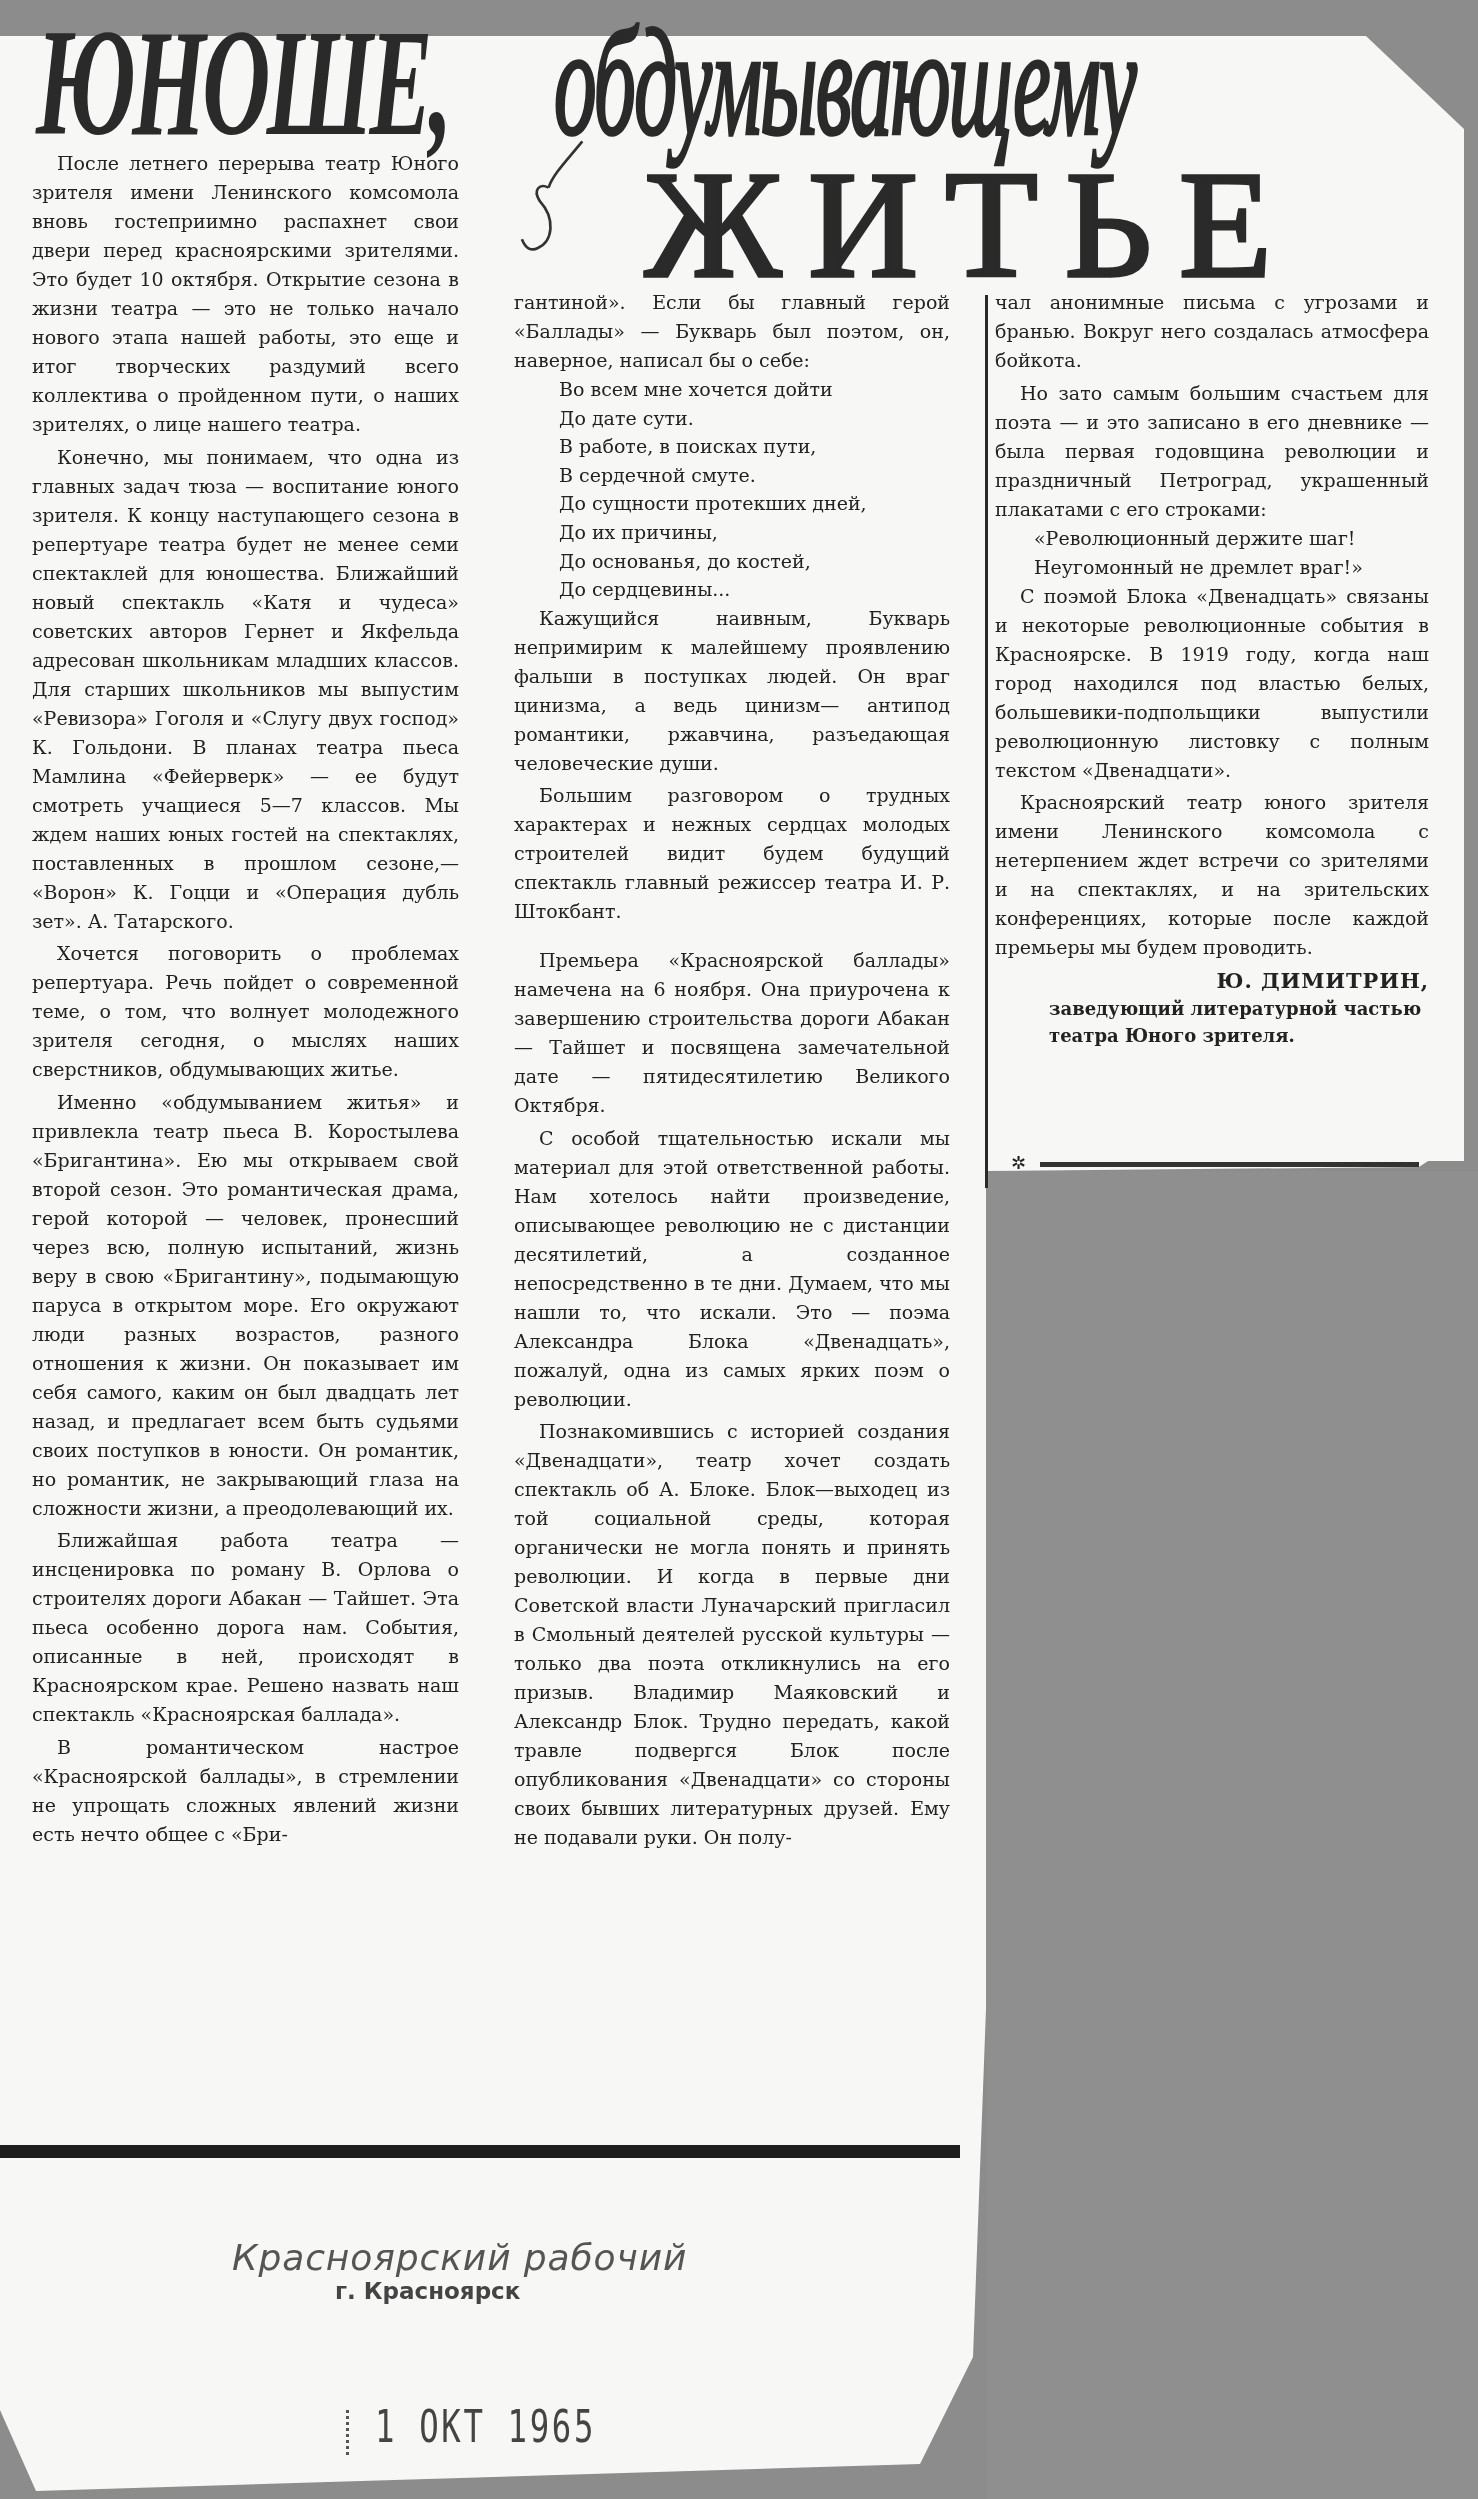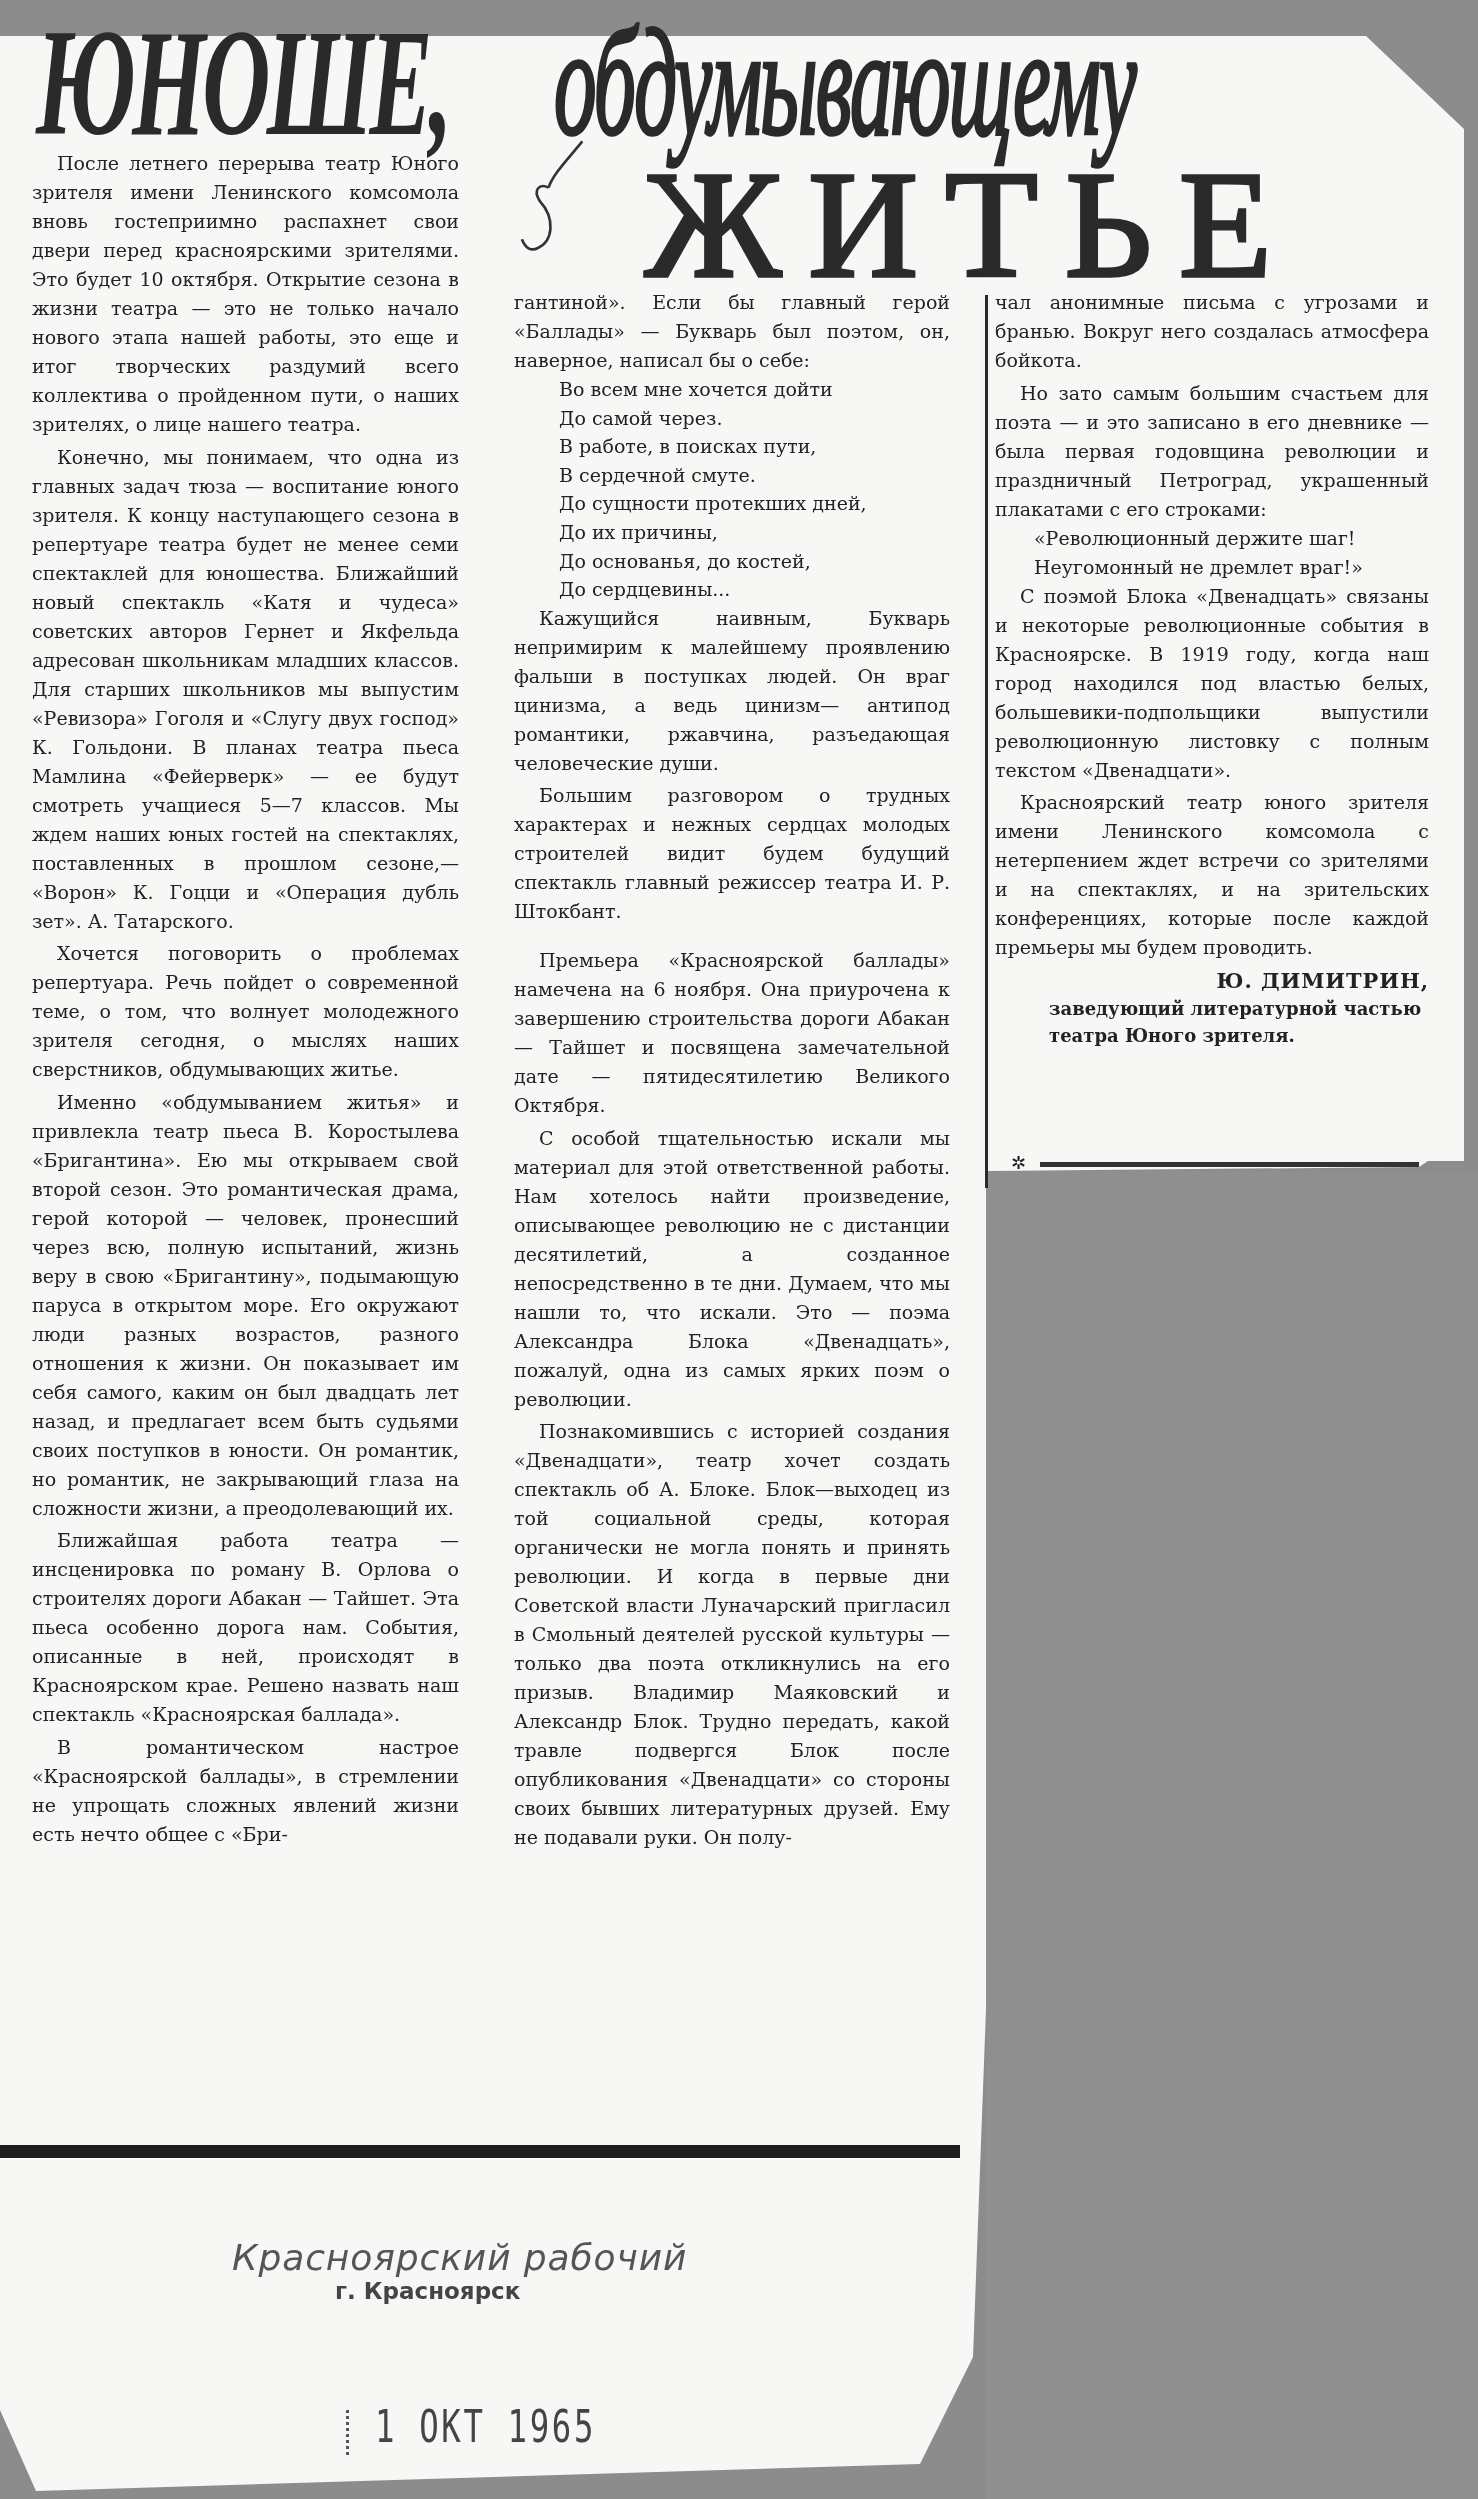--- a/index.html
+++ b/index.html
@@ -56,21 +56,21 @@
   <p>Хочется поговорить о проблемах репертуара. Речь пойдет о современной теме, о том, что волнует молодежного зрителя сегодня, о мыслях наших сверстников, обдумывающих житье.</p>
   <p>Именно «обдумыванием житья» и привлекла театр пьеса В. Коростылева «Бригантина». Ею мы открываем свой второй сезон. Это романтическая драма, герой которой — человек, пронесший через всю, полную испытаний, жизнь веру в свою «Бригантину», подымающую паруса в открытом море. Его окружают люди разных возрастов, разного отношения к жизни. Он показывает им себя самого, каким он был двадцать лет назад, и предлагает всем быть судьями своих поступков в юности. Он романтик, но романтик, не закрывающий глаза на сложности жизни, а преодолевающий их.</p>
   <p>Ближайшая работа театра — инсценировка по роману В. Орлова о строителях дороги Абакан — Тайшет. Эта пьеса особенно дорога нам. События, описанные в ней, происходят в Красноярском крае. Решено назвать наш спектакль «Красноярская баллада».</p>
   <p>В романтическом настрое «Красноярской баллады», в стремлении не упрощать сложных явлений жизни есть нечто общее с «Бри-</p>
 </div>
 
 <div class="col col2">
   <p style="text-indent:0">гантиной». Если бы главный герой «Баллады» — Букварь был поэтом, он, наверное, написал бы о себе:</p>
   <div class="verse">
     <div>Во всем мне хочется дойти</div>
-    <div>До самой через.</div>
+    <div>До дате сути.</div>
     <div>В работе, в поисках пути,</div>
     <div>В сердечной смуте.</div>
     <div>До сущности протекших дней,</div>
     <div>До их причины,</div>
     <div>До основанья, до костей,</div>
     <div>До сердцевины...</div>
   </div>
   <p>Кажущийся наивным, Букварь непримирим к малейшему проявлению фальши в поступках людей. Он враг цинизма, а ведь цинизм— антипод романтики, ржавчина, разъедающая человеческие души.</p>
   <p>Большим разговором о трудных характерах и нежных сердцах молодых строителей видит будем будущий спектакль главный режиссер театра И. Р. Штокбант.</p>
   <p class="gap">Премьера «Красноярской баллады» намечена на 6 ноября. Она приурочена к завершению строительства дороги Абакан — Тайшет и посвящена замечательной дате — пятидесятилетию Великого Октября.</p>

